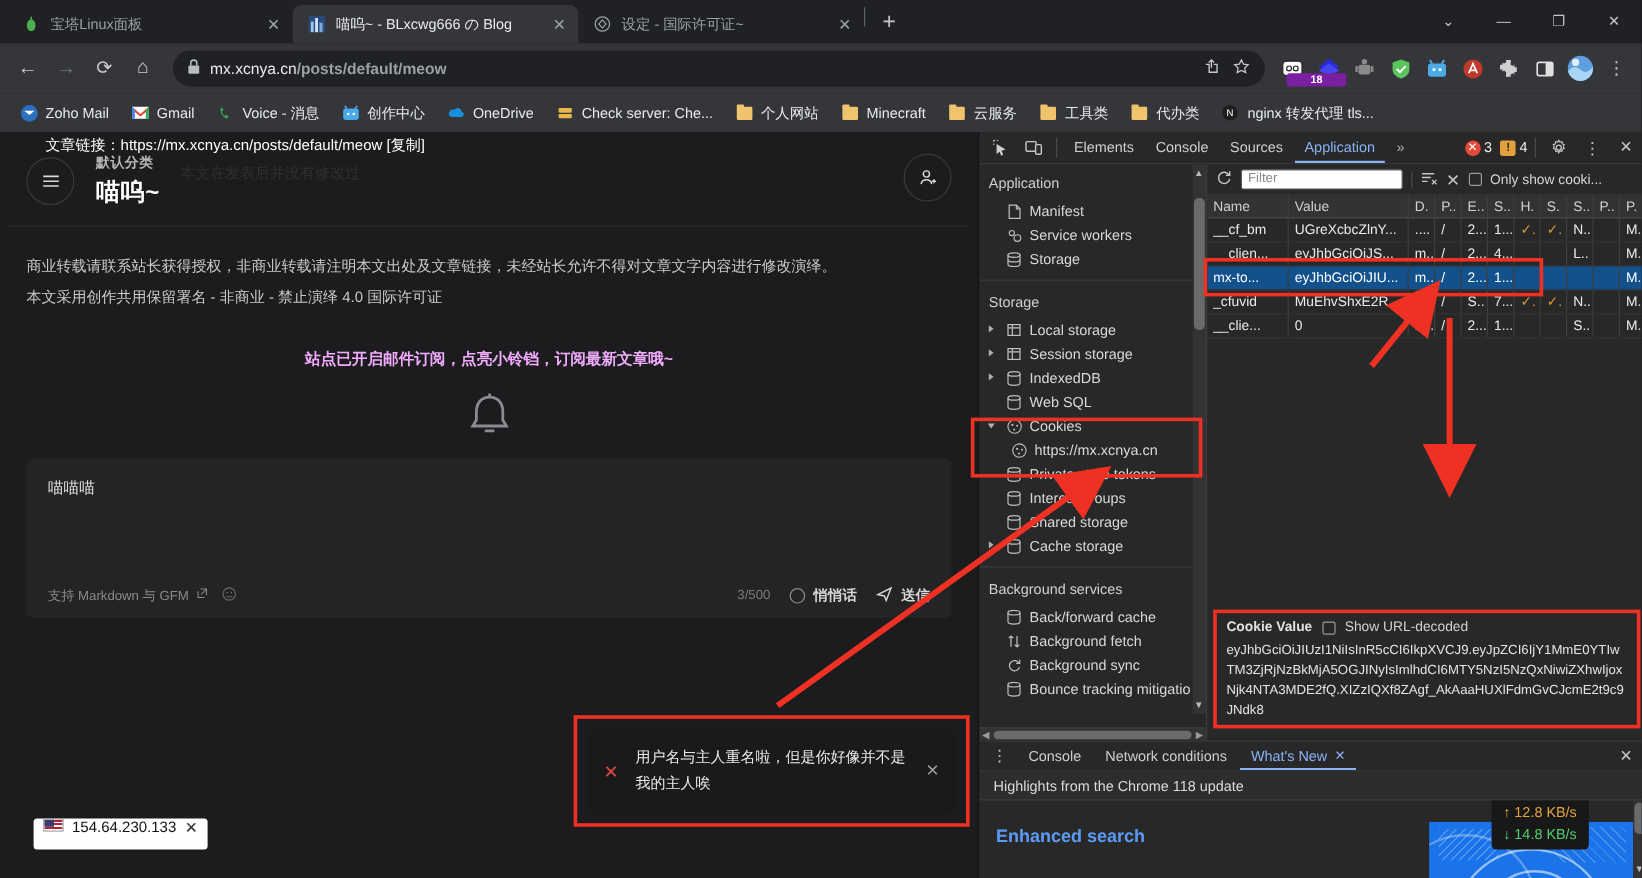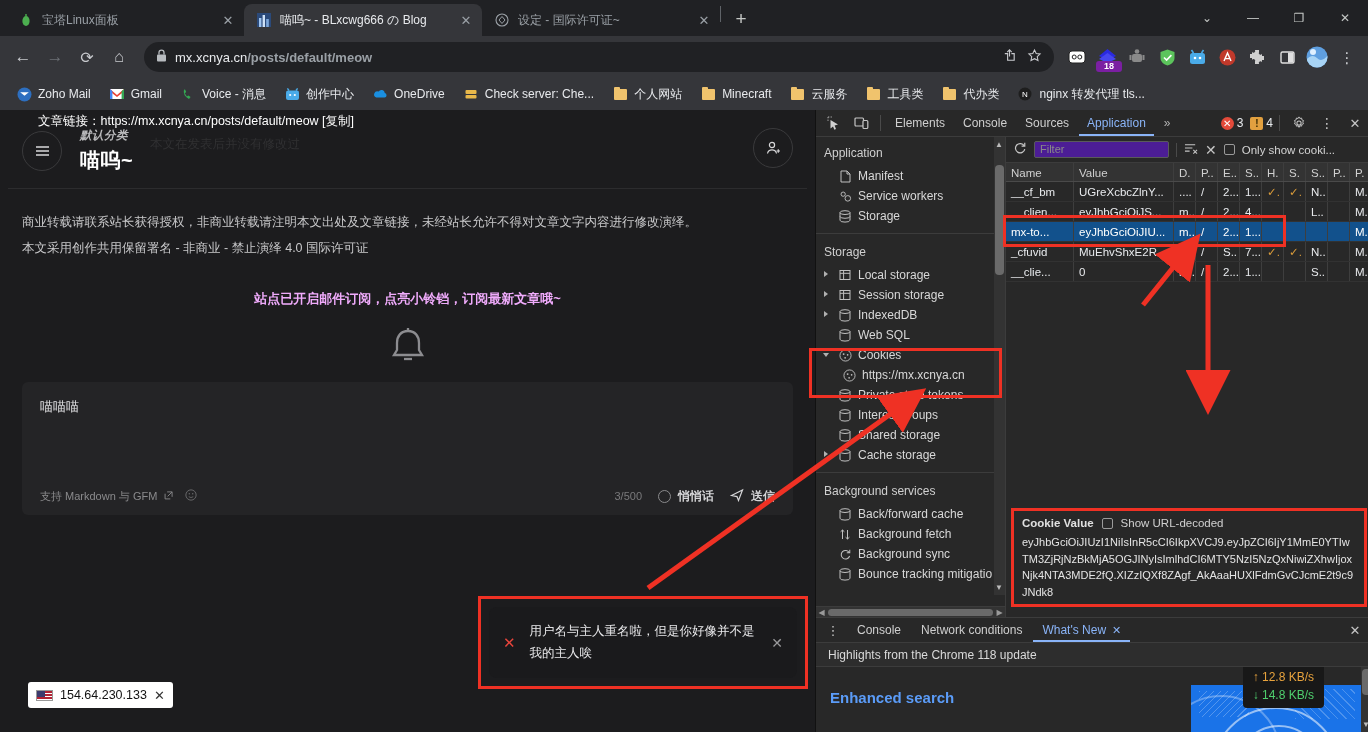--- a/index.html
+++ b/index.html
@@ -59,21 +59,21 @@
   .body-split { display:flex; height:622px; }
 
   
   .page { width:815px; background:#1c1c1e; position:relative; overflow:hidden; flex:0 0 815px; }
   .page-watermark { position:absolute; top:3px; left:38px; font-size:12.5px; color:#ffffff; white-space:nowrap; }
   .page-watermark2 { position:absolute; top:26px; left:150px; font-size:12.5px; color:#303032; white-space:nowrap; }
   .post-header { display:flex; align-items:center; padding:18px 22px 14px 22px; position:relative; z-index:2; }
   .circ-btn { width:40px;height:40px;border-radius:50%; border:1px solid #3a3a3c; display:flex;
               align-items:center;justify-content:center; color:#d8d8da; flex:0 0 40px; }
   .post-meta { margin-left:18px; }
-  .post-cat { font-size:11.5px; color:#b9b9bb; font-weight:bold; letter-spacing:.5px;font-style:italic; }
+  .post-cat { font-size:11.5px; color:#b9b9bb; font-weight:bold; letter-spacing:.5px; }
   .post-title { font-size:20px; font-weight:bold; color:#fff; margin-top:4px; letter-spacing:.5px; }
   .circ-btn.right { position:absolute; right:22px; top:18px; }
   .hr { height:1px; background:#2c2c2e; margin:0 8px; }
   .notice { padding:20px 22px 0 22px; }
   .notice p { font-size:12.5px; color:#c9c9cb; line-height:2.1; }
   .subscribe { text-align:center; margin-top:28px; }
   .subscribe .stitle { font-size:13px; font-weight:bold; color:#f0abfc; }
   .bell { margin-top:18px; display:flex; justify-content:center; }
   .comment-fields { display:flex; gap:14px; padding:0 22px; margin-top:46px; }
   .cf { flex:1; height:36px; background:#252527; border-radius:6px; display:flex; align-items:center;
@@ -91,21 +91,21 @@
   .toast-wrap { position:absolute; left:478px; top:596px; width:330px; height:93px;
                 border:3px solid #ef3124; box-sizing:border-box; }
   .toast { position:absolute; left:8px; top:8px; right:8px; bottom:8px; background:#1a1a1c;
            border-radius:8px; display:flex; align-items:center; padding:0 14px; gap:14px; }
   .toast .tx { color:#e8453c; font-size:15px; flex:0 0 auto; }
   .toast .tmsg { font-size:12.5px; color:#eaeaec; line-height:1.75; flex:1; }
   .toast .tclose2 { color:#9a9a9c; font-size:14px; flex:0 0 auto; }
 
   
   .ipbadge { position:absolute; left:28px; top:682px; background:#fff; color:#111;
-             border-radius:3px; height:26px; display:flex; align-items:center; gap:7px;
+             border-radius:3px; height:26px; display:flex; gap:7px;
              padding:0 8px; font-size:12.5px; }
   .flag { width:17px; height:11px; position:relative; overflow:hidden; border:.5px solid #999; flex:0 0 17px; }
   .flag .stripes { position:absolute; inset:0;
     background:repeating-linear-gradient(to bottom,#b22234 0,#b22234 1.6px,#fff 1.6px,#fff 3.2px); }
   .flag .canton { position:absolute; left:0; top:0; width:8px; height:6px; background:#3c3b6e; }
   .ipbadge .ipx { color:#333; font-size:13px; }
 
   
   .devtools { flex:1; background:#282828; display:flex; flex-direction:column; border-left:1px solid #111; }
   .dt-topbar { height:27px; background:#282828; display:flex; align-items:center; gap:2px;
@@ -139,21 +139,21 @@
   .sb-hscroll .arrow { width:11px; text-align:center; font-size:8px; color:#9a9a9a; }
   .sb-hscroll .bar { flex:1; height:7px; background:#6a6a6a; border-radius:4px; margin:0 1px; }
   .sb-vscroll { position:absolute; right:0; top:0; width:11px; bottom:11px; background:#333; }
   .sb-vthumb { position:absolute; right:1px; top:28px; width:9px; height:110px; background:#6a6a6a; border-radius:4px;}
   .sb-vup { position:absolute; right:2px; top:3px; color:#bbb; font-size:8px; }
   .sb-vdn { position:absolute; right:2px; bottom:3px; color:#bbb; font-size:8px; }
 
   .dt-content { flex:1; display:flex; flex-direction:column; min-width:0; background:#282828; }
   .ck-toolbar { height:26px; display:flex; align-items:center; gap:7px; padding:0 7px;
                 border-bottom:1px solid #3c3c3c; }
-  .ck-filter { width:135px; height:17px; background:#4c1d95; border:1px solid #5a5a5a; border-radius:2px;
+  .ck-filter { width:135px; height:17px; background:#ffffff; border:1px solid #5a5a5a; border-radius:2px;
                font-size:11px; color:#8a8a8a; padding:0 5px; line-height:15px; }
   .ck-chk { width:11px;height:11px; border:1px solid #9a9a9a; border-radius:2px; flex:0 0 11px; }
   .ck-onlylabel { font-size:11.5px; color:#d4d4d4; white-space:nowrap; overflow:hidden; }
 
   .ck-table { flex:0 0 auto; font-size:11.5px; }
   .ck-row { display:flex; height:20px; align-items:center; border-bottom:1px solid #323232; }
   .ck-row.head { background:#333; color:#d0d0d0; height:19px; border-bottom:1px solid #4a4a4a; }
   .ck-row.sel { background:#12518c; color:#fff; }
   .ck-cell { padding:0 5px; white-space:nowrap; overflow:hidden; border-right:1px solid #3e3e3e;
              height:100%; line-height:20px; }
@@ -283,21 +283,21 @@
             <rect x="2" y="4" width="16" height="12" rx="3" fill="#fff" stroke="#222" stroke-width="1"></rect>
             <circle cx="7.2" cy="10" r="2" fill="#fff" stroke="#222" stroke-width="1"></circle>
             <circle cx="12.8" cy="10" r="2" fill="#fff" stroke="#222" stroke-width="1"></circle>
           </svg>
       </div>
       <div class="exticon">
         <svg width="21" height="21" viewBox="0 0 21 21">
             <path d="M10.5 2 L19 9 L10.5 13 L2 9 Z" fill="#2a2ae0"></path>
             <path d="M10.5 6 L19 12 L10.5 16 L2 12 Z" fill="#4646f0"></path>
           </svg>
-        <span style="position:absolute;right:-2px;bottom:-2px;background:#7b1fa2;color:#fff;font-size:9px;font-weight:bold;border-radius:3px;padding:0 8px;line-height:11px;">18</span>
+        <span style="position:absolute;right:-2px;bottom:-2px;background:#7b1fa2;color:#fff;font-size:9px;font-weight:bold;border-radius:3px;padding:0 20px;line-height:11px;">18</span>
       </div>
       <div class="exticon">
         <svg width="18" height="18" viewBox="0 0 18 18">
             <rect x="4" y="6" width="10" height="8" rx="2" fill="#8a8a8a"></rect>
             <circle cx="9" cy="3.5" r="2.3" fill="#8a8a8a"></circle>
             <rect x="1.5" y="7" width="2" height="5" fill="#8a8a8a"></rect>
             <rect x="14.5" y="7" width="2" height="5" fill="#8a8a8a"></rect>
           </svg>
       </div>
       <div class="exticon">

